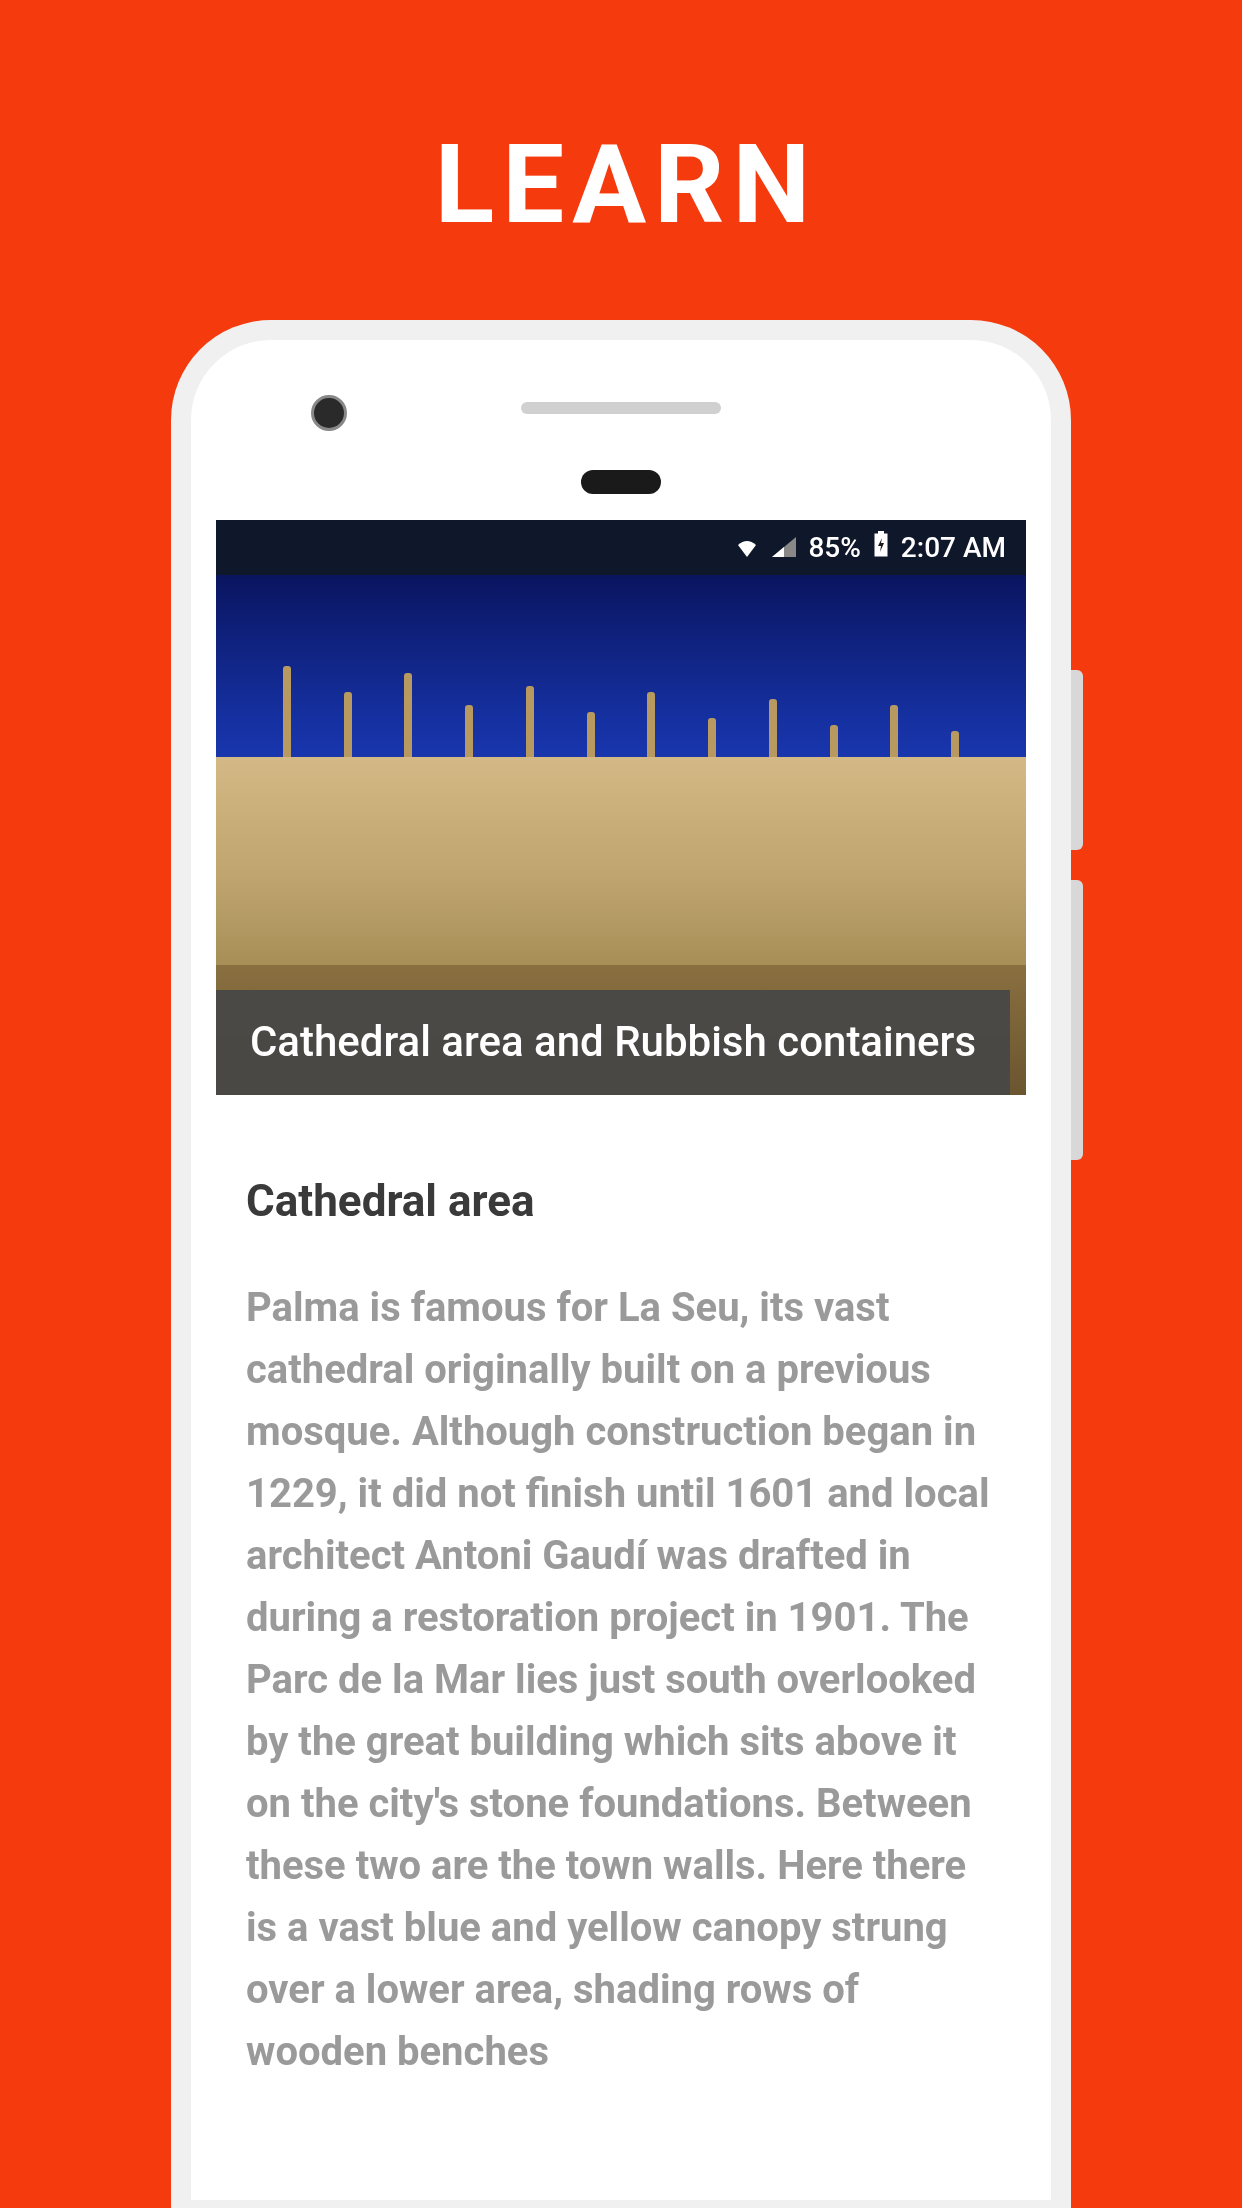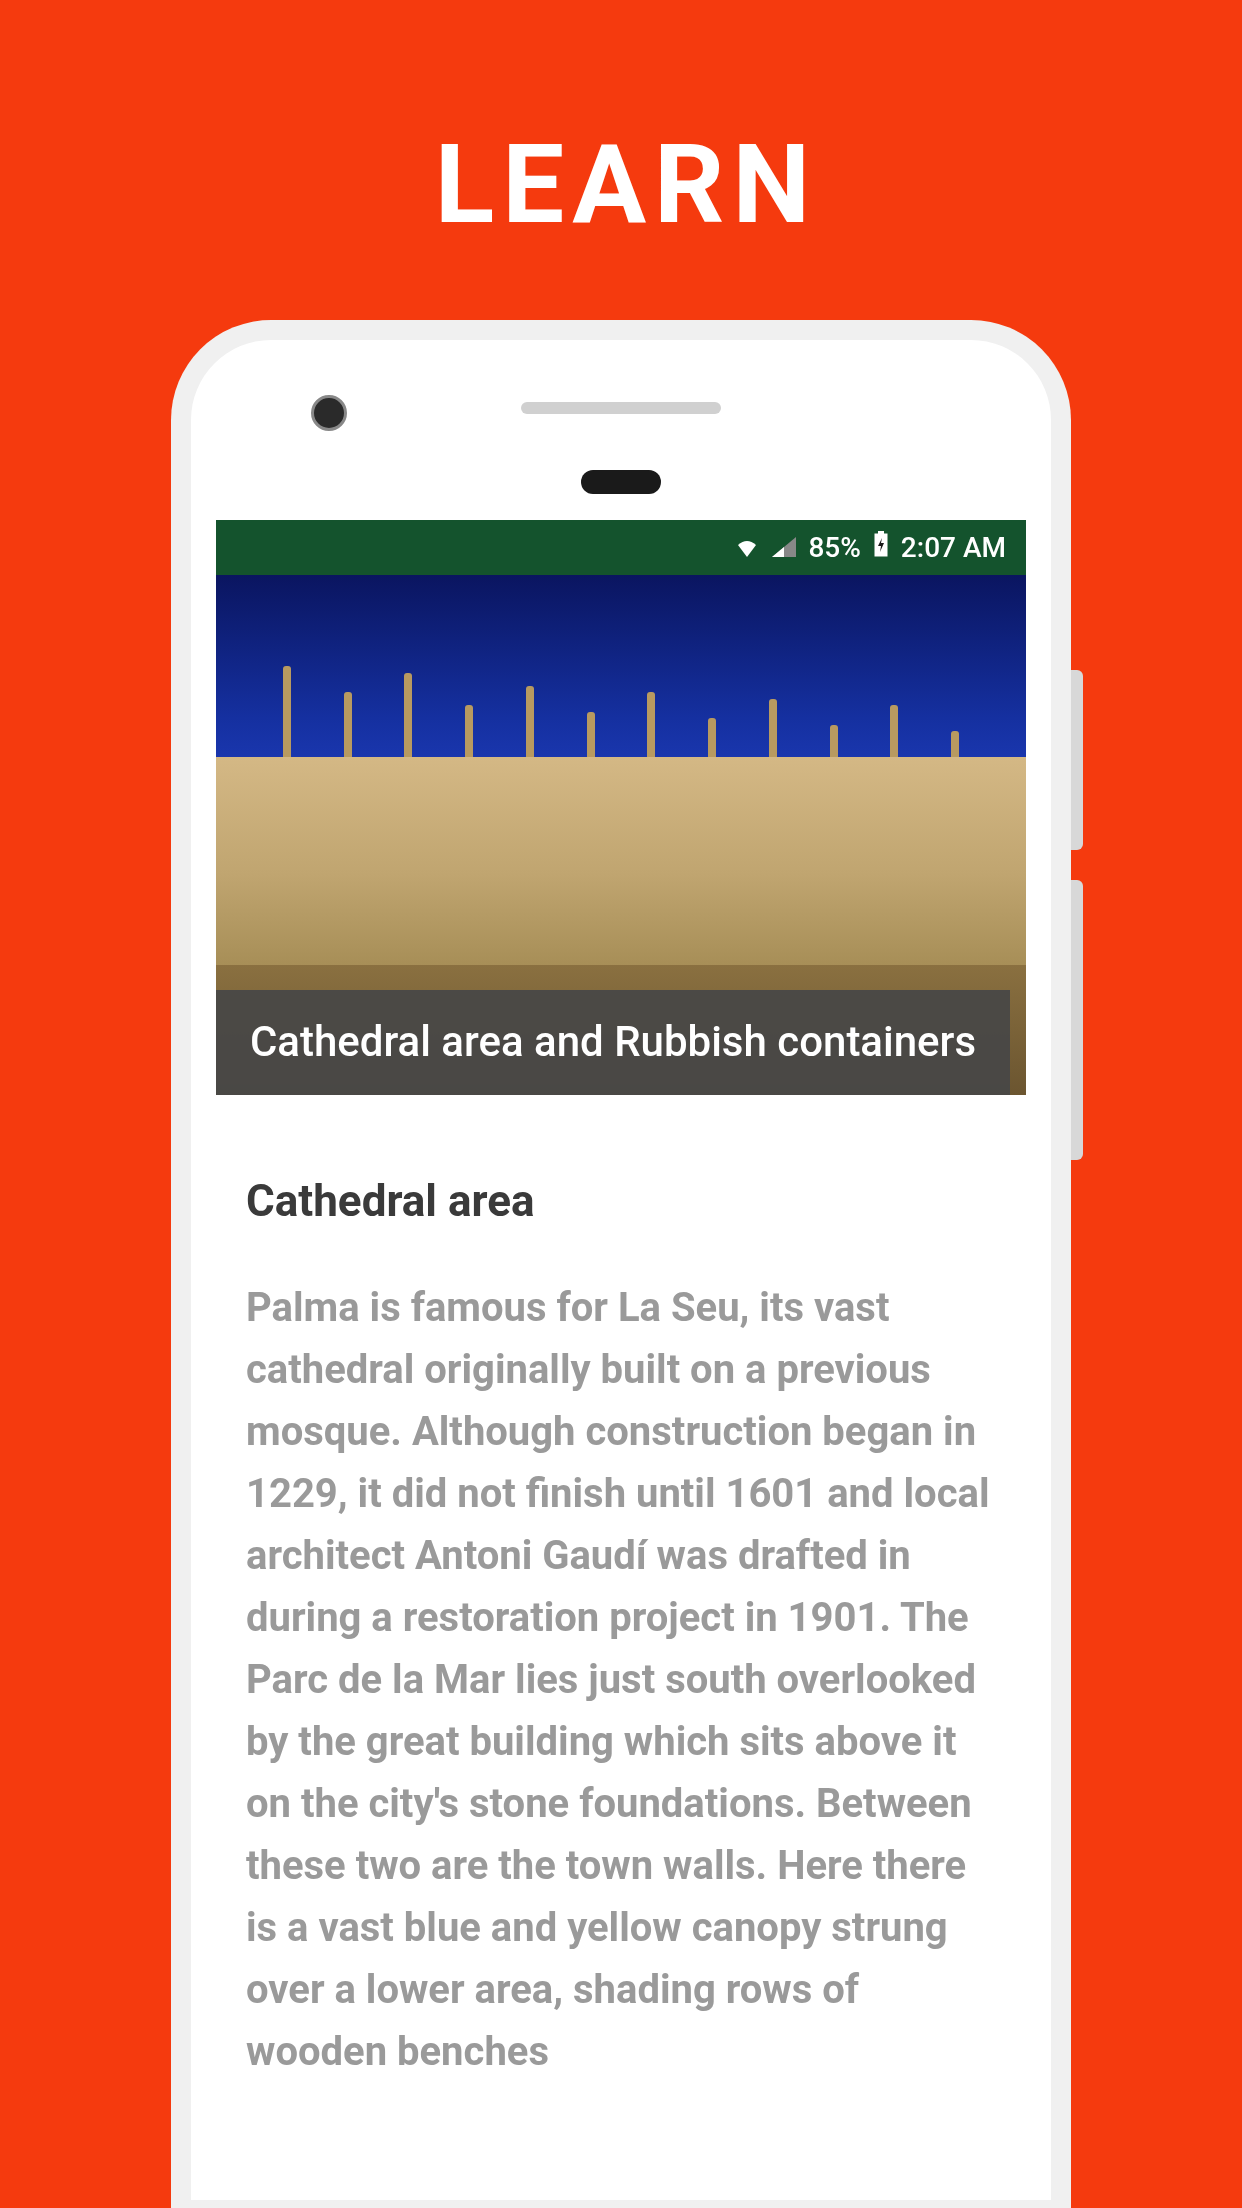--- a/index.html
+++ b/index.html
@@ -106,21 +106,21 @@
       top: 180px;
       left: 25px;
       right: 25px;
       bottom: 0;
       background: #ffffff;
       overflow: hidden;
     }
 
     .status-bar {
       height: 55px;
-      background: #14532d;
+      background: #0f172a;
       display: flex;
       justify-content: flex-end;
       align-items: center;
       padding: 0 20px;
       gap: 12px;
       color: #ffffff;
       font-size: 28px;
       font-weight: 500;
     }
 

